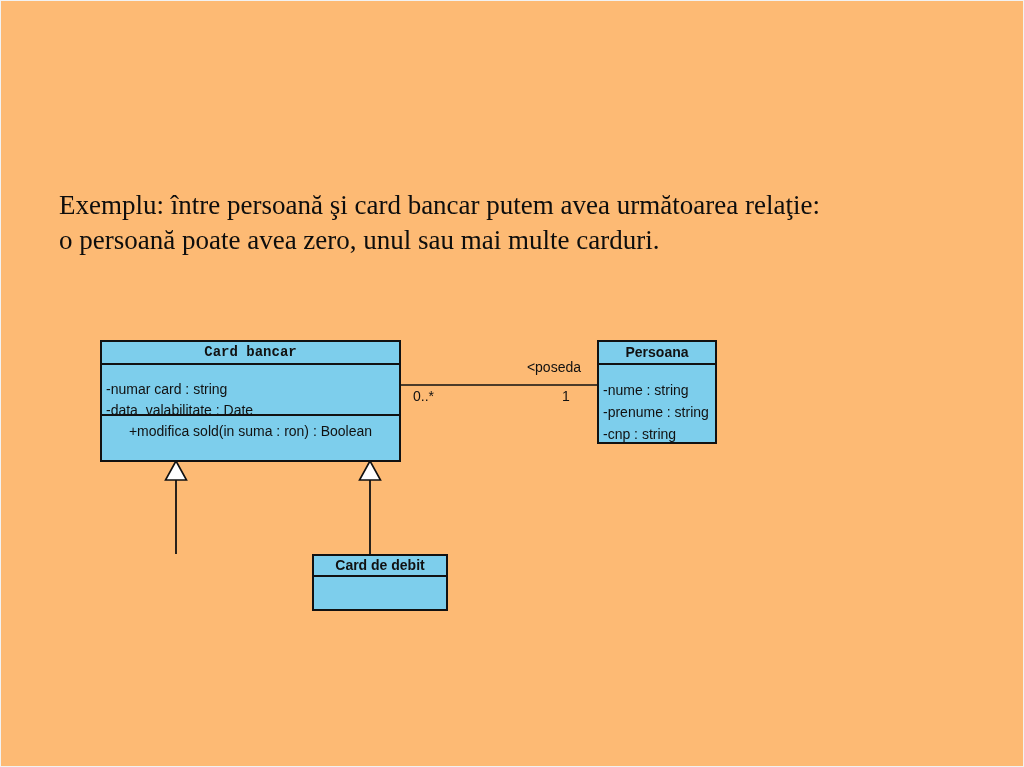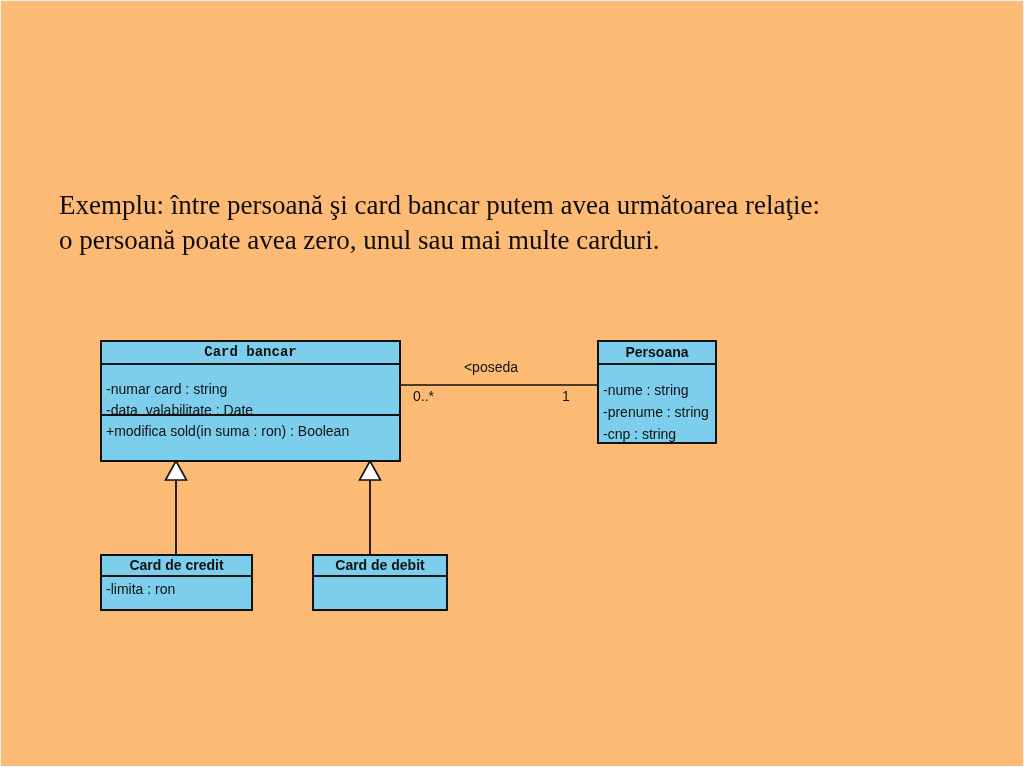--- a/index.html
+++ b/index.html
@@ -43,20 +43,21 @@
     white-space:nowrap;
     overflow:hidden;
   }
   .uml-section{
     padding:14px 4px 0 4px;
     white-space:nowrap;
     overflow:hidden;
   }
   .uml-section.methods{
     border-top:2px solid var(--line-color);
+    text-align:center;
   }
   .card-bancar{left:100px;top:340px;width:301px;height:122px;}
   .card-bancar .uml-title{height:23px;line-height:21px;font-family:Liberation Mono, monospace;}
   .card-bancar .attrs{height:49px;line-height:21px;}
   .card-bancar .methods{line-height:20px;padding-top:5px;}
   .persoana{left:597px;top:340px;width:120px;height:104px;}
   .persoana .uml-title{height:23px;line-height:21px;}
   .persoana .attrs{line-height:22px;}
   .card-credit{left:100px;top:554px;width:153px;height:57px;}
   .card-debit{left:312px;top:554px;width:136px;height:57px;}
@@ -68,21 +69,21 @@
     left:0;top:0;
     width:1024px;height:767px;
     pointer-events:none;
   }
   
   .assoc-label{
     position:absolute;
     left:401px;
     top:359px;
     width:180px;
-    text-align:center;
+    text-align:right;
     font-size:14px;
     color:#111;
   }
   .mult{
     position:absolute;
     font-size:14px;
     color:#111;
   }
   .mult-card{left:413px;top:388px;}
   .mult-persoana{left:562px;top:388px;}
@@ -118,26 +119,20 @@
 
   <div class="uml-class persoana">
     <div class="uml-title">Persoana</div>
     <div class="uml-section attrs">
       <div>-nume : string</div>
       <div>-prenume : string</div>
       <div>-cnp : string</div>
     </div>
   </div>
 
-  <div class="uml-class small card-credit">
-    <div class="uml-title">Card de credit</div>
-    <div class="uml-section attrs">
-      <div>-limita : ron</div>
-    </div>
-  </div>
 
   <div class="uml-class small card-debit">
     <div class="uml-title">Card de debit</div>
     <div class="uml-section attrs"></div>
   </div>
 
   <div class="assoc-label">&lt;poseda</div>
   <div class="mult mult-card">0..*</div>
   <div class="mult mult-persoana">1</div>
 

